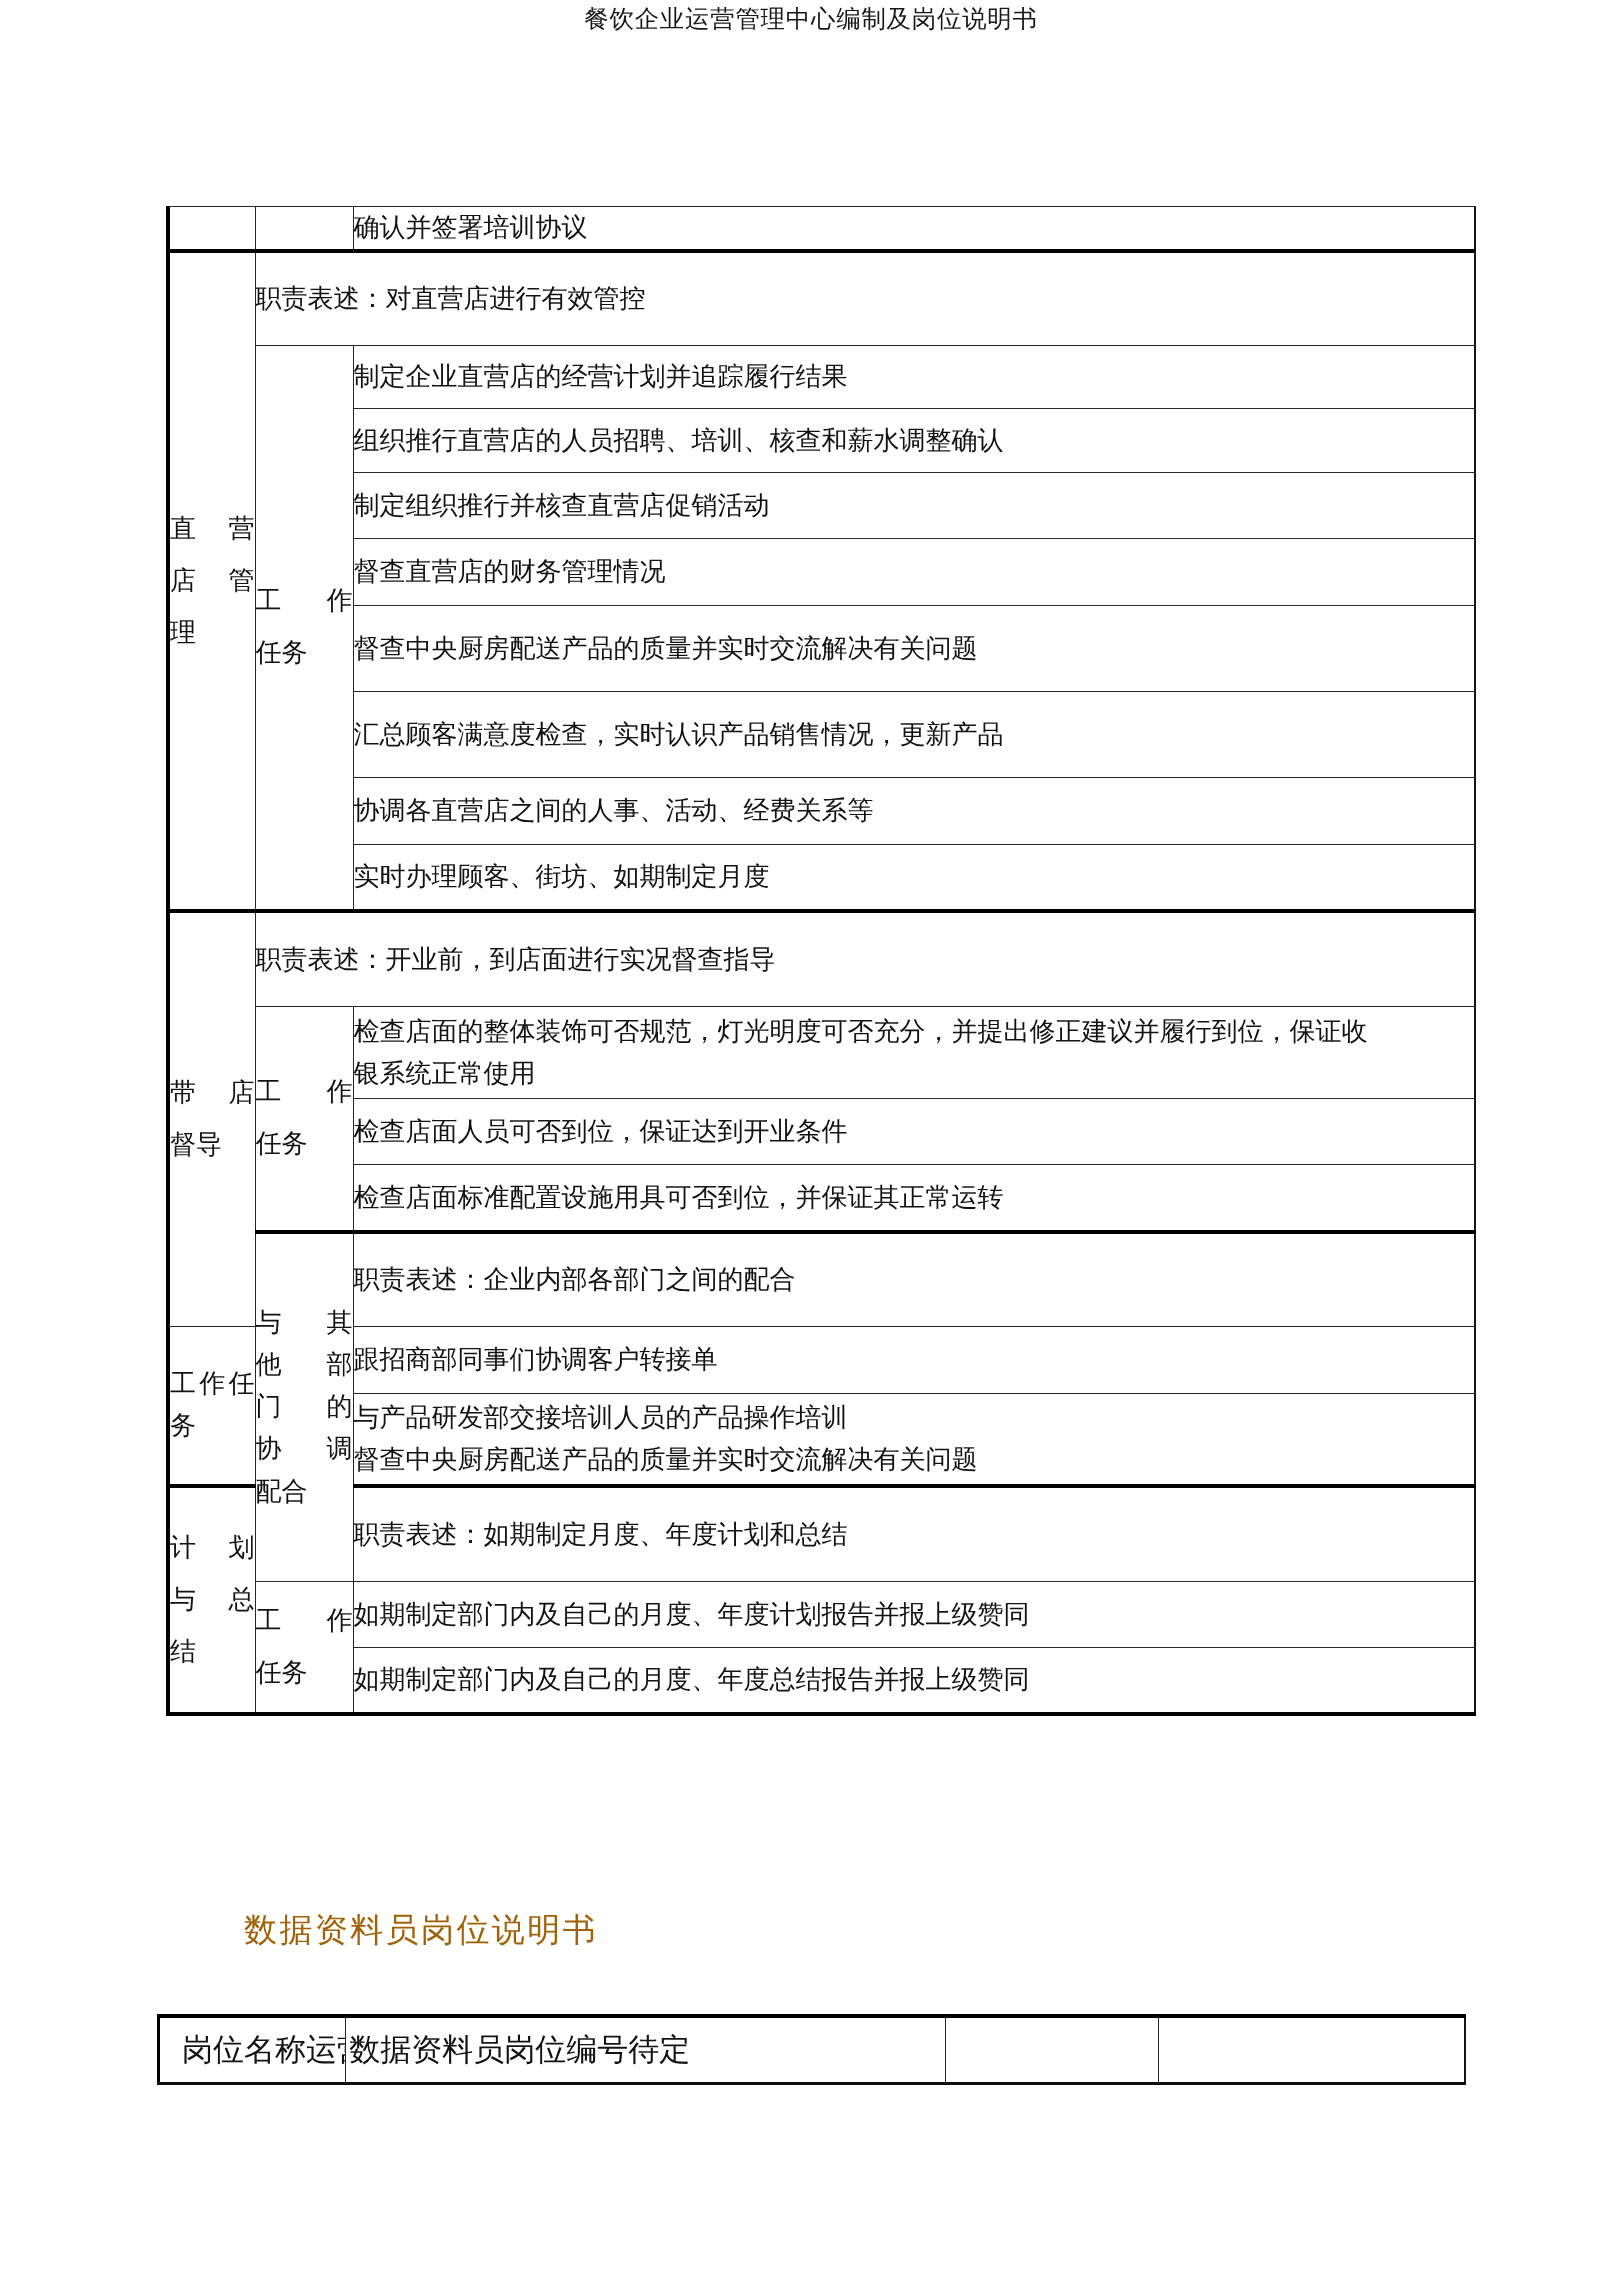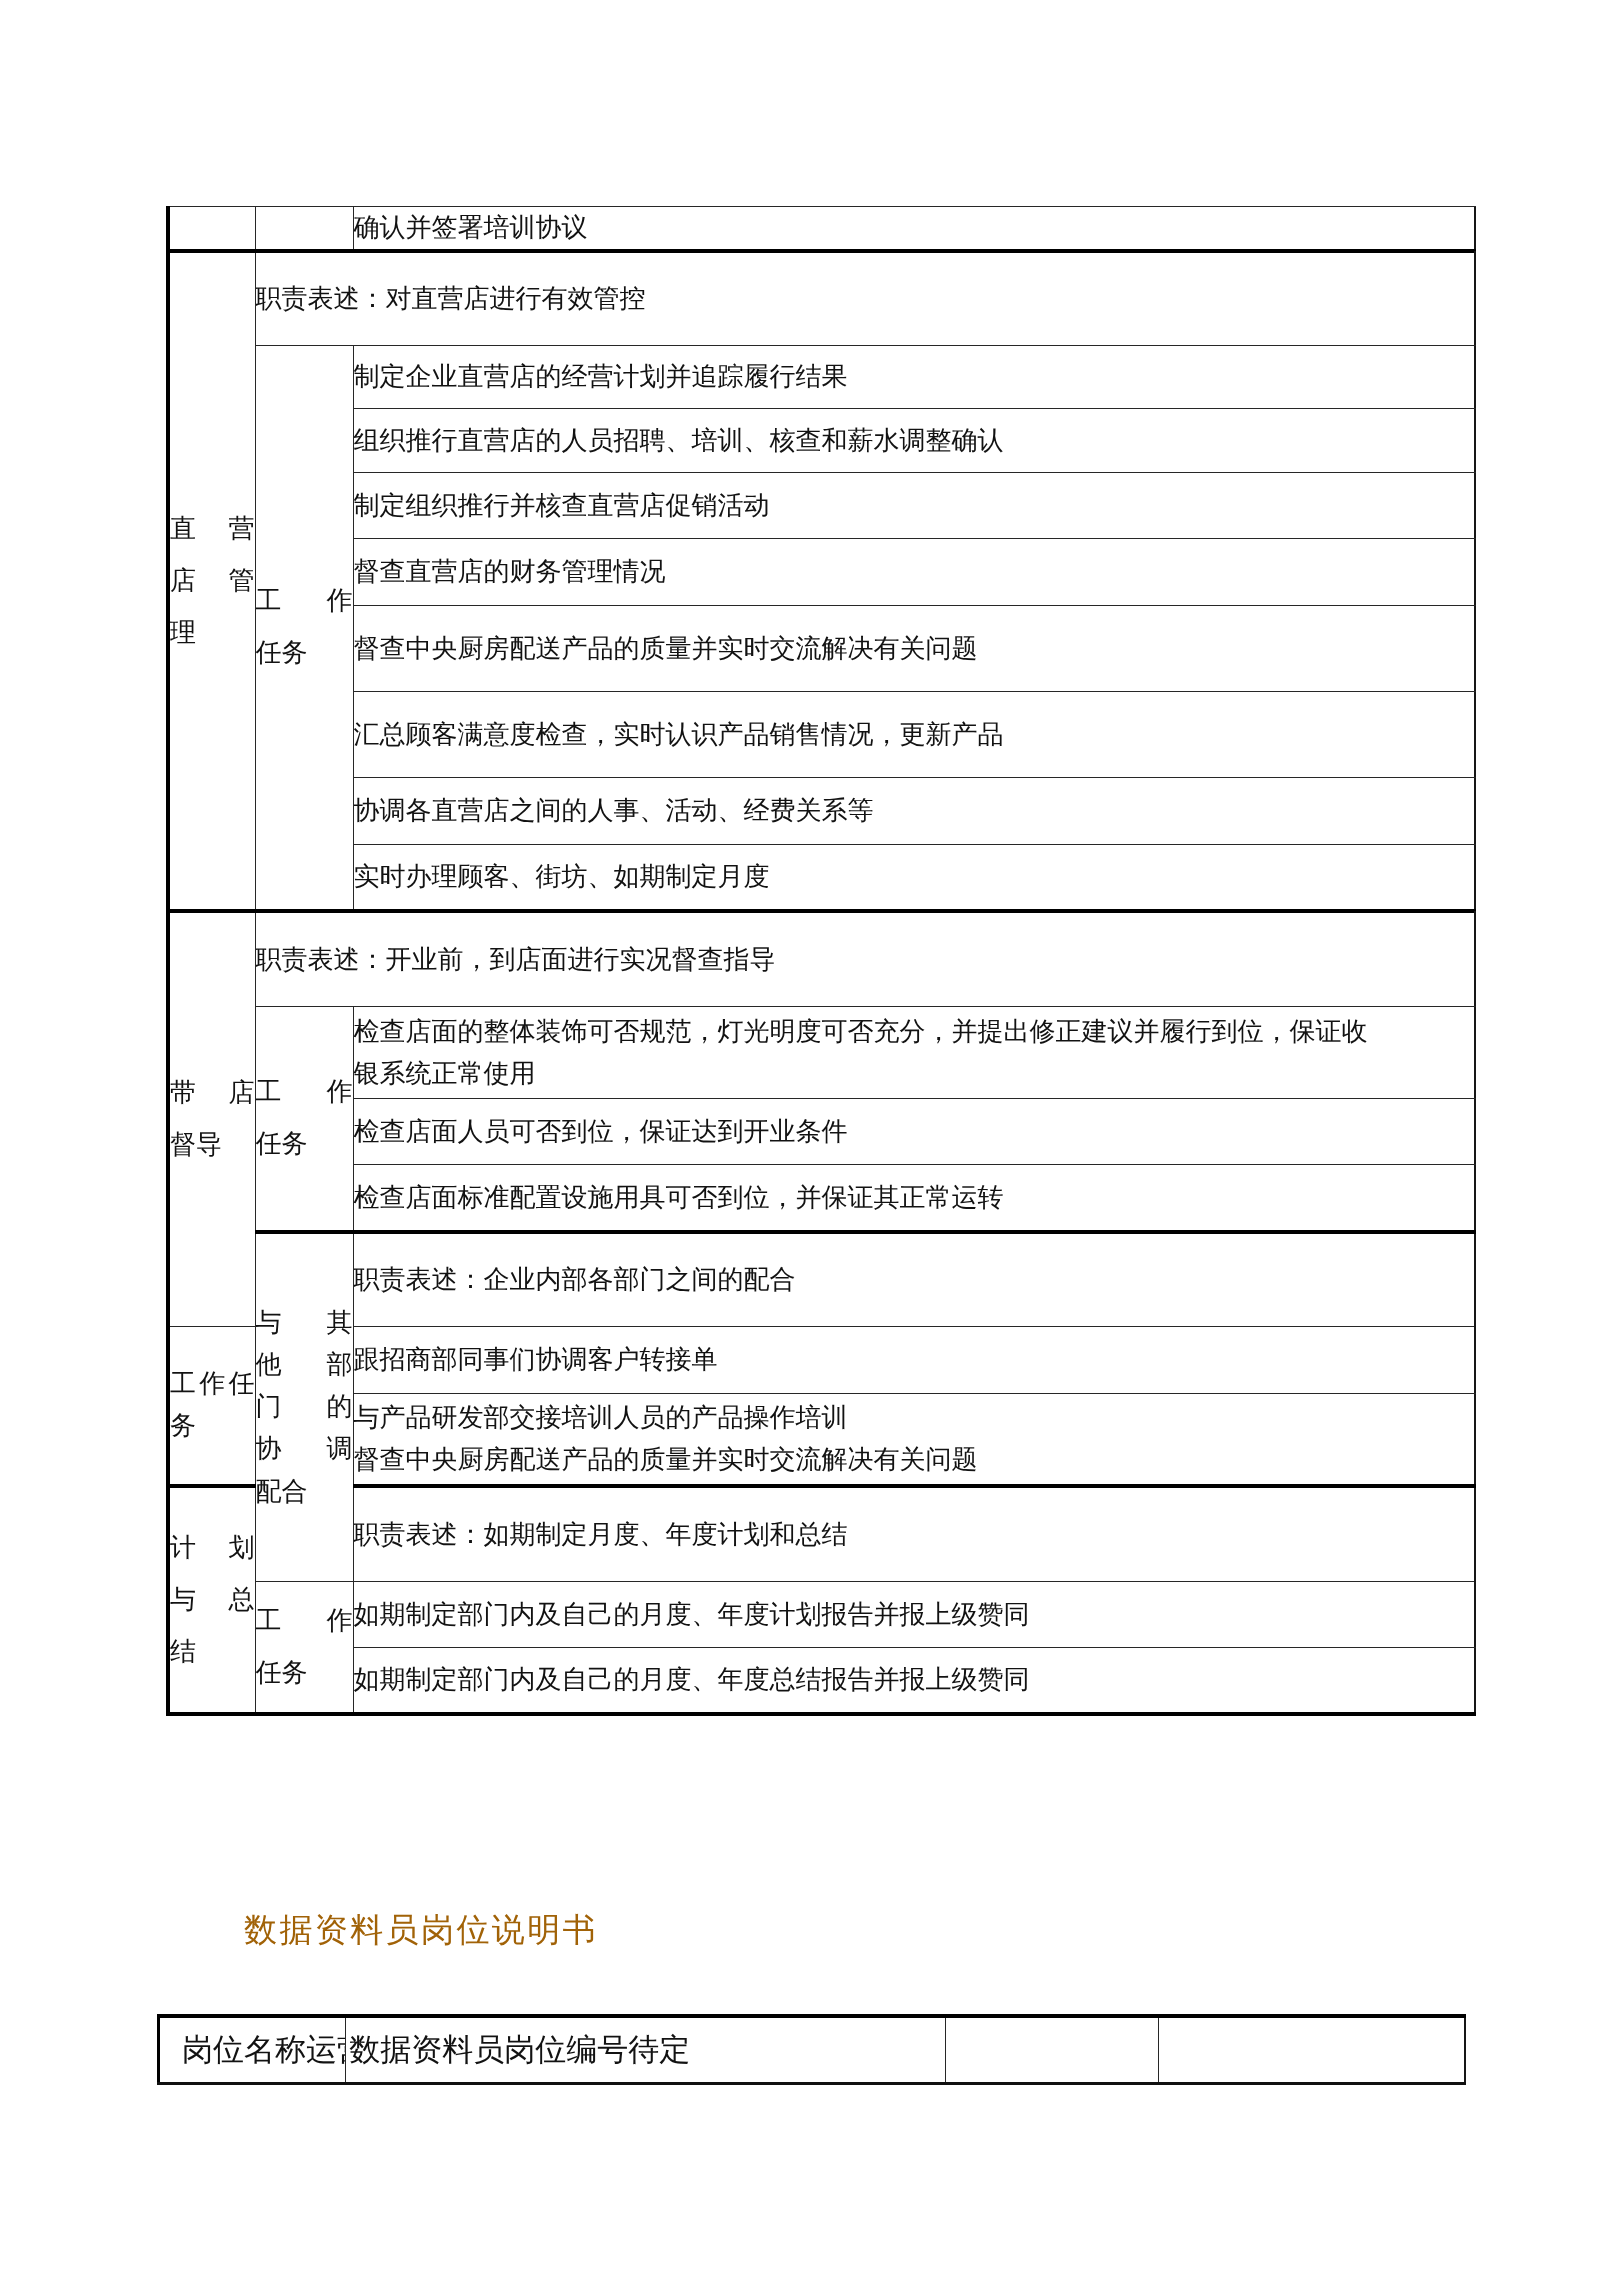--- a/index.html
+++ b/index.html
@@ -63,20 +63,21 @@
     overflow:hidden;white-space:nowrap;
   }
   td.mini-c1{padding-left:22px;}
   td.mini-c2{padding-left:3.3px;}
 </style>
 </head>
 <body>
 
 <div class="page">
 
+  <div class="doc-title">餐饮企业运营管理中心编制及岗位说明书</div>
 
   <table class="sheet">
     <colgroup>
       <col style="width:87px">
         <col style="width:98px">
         <col style="width:1122px">
     </colgroup>
     <tbody>
 
       <tr style="height:43px">

